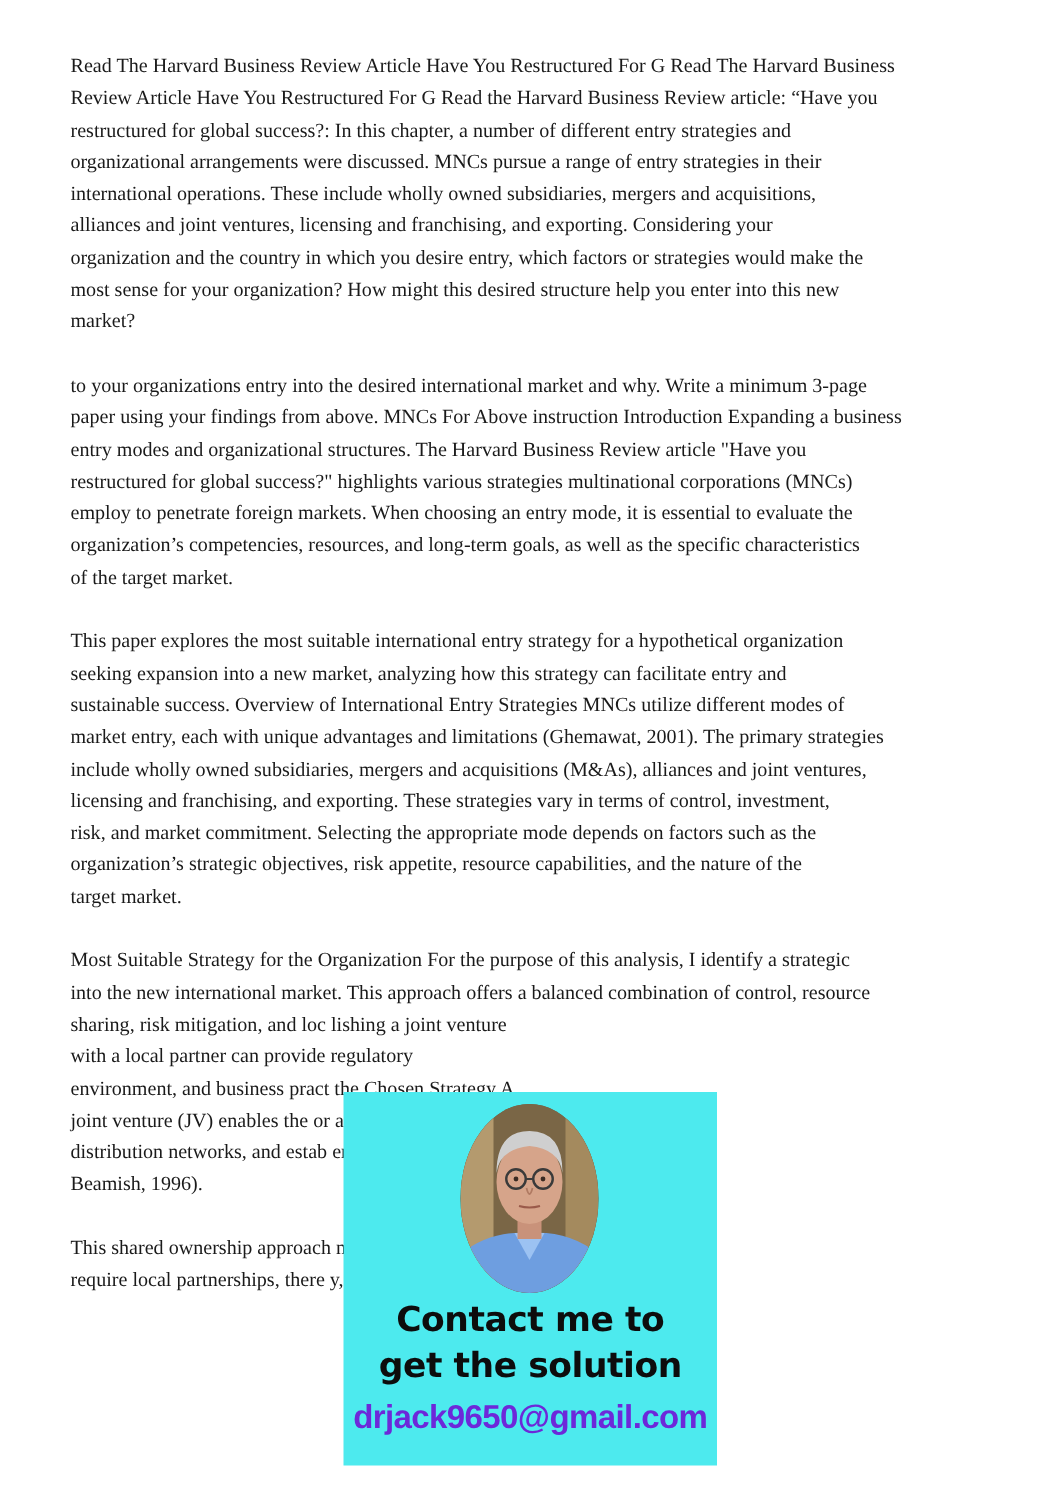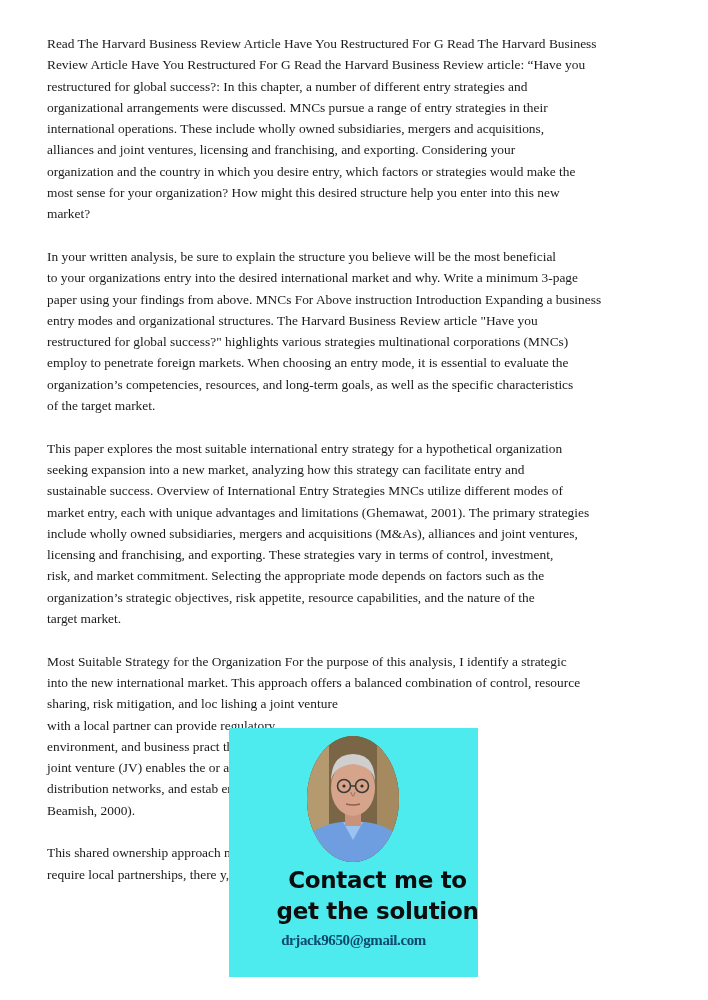--- a/index.html
+++ b/index.html
@@ -56,53 +56,51 @@
     }
     .promo-line1, .promo-line2 {
       position: absolute;
       left: 0;
       width: 100%;
       font-family: "DejaVu Sans", sans-serif;
       font-weight: bold;
       font-size: 23px;
       color: #0d0d0d;
       letter-spacing: -0.3px;
-      margin-left: 24px;
     }
     .promo-line1 { top: 139px; }
     .promo-line2 { top: 170px; text-align: center; }
     .promo-email {
       position: absolute;
       left: 0;
       top: 204px;
       width: 100%;
-      font-family: Liberation Serif, serif;
+      font-family: Liberation Sans, sans-serif;
       font-weight: bold;
-      font-size: 15px;
-      color: #0c4a6e;
+      font-size: 22px;
+      color: #6d28d9;
       letter-spacing: -0.4px;
     }
   </style>
 </head>
 <body>
 
 <div class="page">
   <p class="para">
     <span class="line">Read The Harvard Business Review Article Have You Restructured For G Read The Harvard Business</span>
     <span class="line">Review Article Have You Restructured For G Read the Harvard Business Review article: “Have you</span>
     <span class="line">restructured for global success?: In this chapter, a number of different entry strategies and</span>
     <span class="line">organizational arrangements were discussed. MNCs pursue a range of entry strategies in their</span>
     <span class="line">international operations. These include wholly owned subsidiaries, mergers and acquisitions,</span>
     <span class="line">alliances and joint ventures, licensing and franchising, and exporting. Considering your</span>
     <span class="line">organization and the country in which you desire entry, which factors or strategies would make the</span>
     <span class="line">most sense for your organization? How might this desired structure help you enter into this new</span>
     <span class="line">market?</span>
   </p>
   <p class="para">
-    <span class="line">In your written analysis, be sure to explain the structure you believe will be the most beneficial</span>
     <span class="line">to your organizations entry into the desired international market and why. Write a minimum 3-page</span>
     <span class="line">paper using your findings from above. MNCs For Above instruction Introduction Expanding a business</span>
     <span class="line">entry modes and organizational structures. The Harvard Business Review article "Have you</span>
     <span class="line">restructured for global success?" highlights various strategies multinational corporations (MNCs)</span>
     <span class="line">employ to penetrate foreign markets. When choosing an entry mode, it is essential to evaluate the</span>
     <span class="line">organization’s competencies, resources, and long-term goals, as well as the specific characteristics</span>
     <span class="line">of the target market.</span>
   </p>
   <p class="para">
     <span class="line">This paper explores the most suitable international entry strategy for a hypothetical organization</span>
@@ -116,21 +114,21 @@
     <span class="line">target market.</span>
   </p>
   <p class="para">
     <span class="line">Most Suitable Strategy for the Organization For the purpose of this analysis, I identify a strategic</span>
     <span class="line">into the new international market. This approach offers a balanced combination of control, resource</span>
     <span class="line">sharing, risk mitigation, and loc                                                                    lishing a joint venture</span>
     <span class="line">with a local partner can provide                                                                    regulatory</span>
     <span class="line">environment, and business pract                                                                    the Chosen Strategy A</span>
     <span class="line">joint venture (JV) enables the or                                                                   arket knowledge,</span>
     <span class="line">distribution networks, and estab                                                                    ers to entry (Lu &amp;</span>
-    <span class="line">Beamish, 2000).</span>
+    <span class="line">Beamish, 1996).</span>
   </p>
   <p class="para">
     <span class="line">This shared ownership approach                                                                    ns, which often favor or</span>
     <span class="line">require local partnerships, there                                                                  y, JVs allow the</span>
   </p>
 </div>
 
 <div class="promo">
   <div class="portrait" title="portrait of a man with glasses">
     <svg viewBox="0 0 92 126" xmlns="http://www.w3.org/2000/svg">

